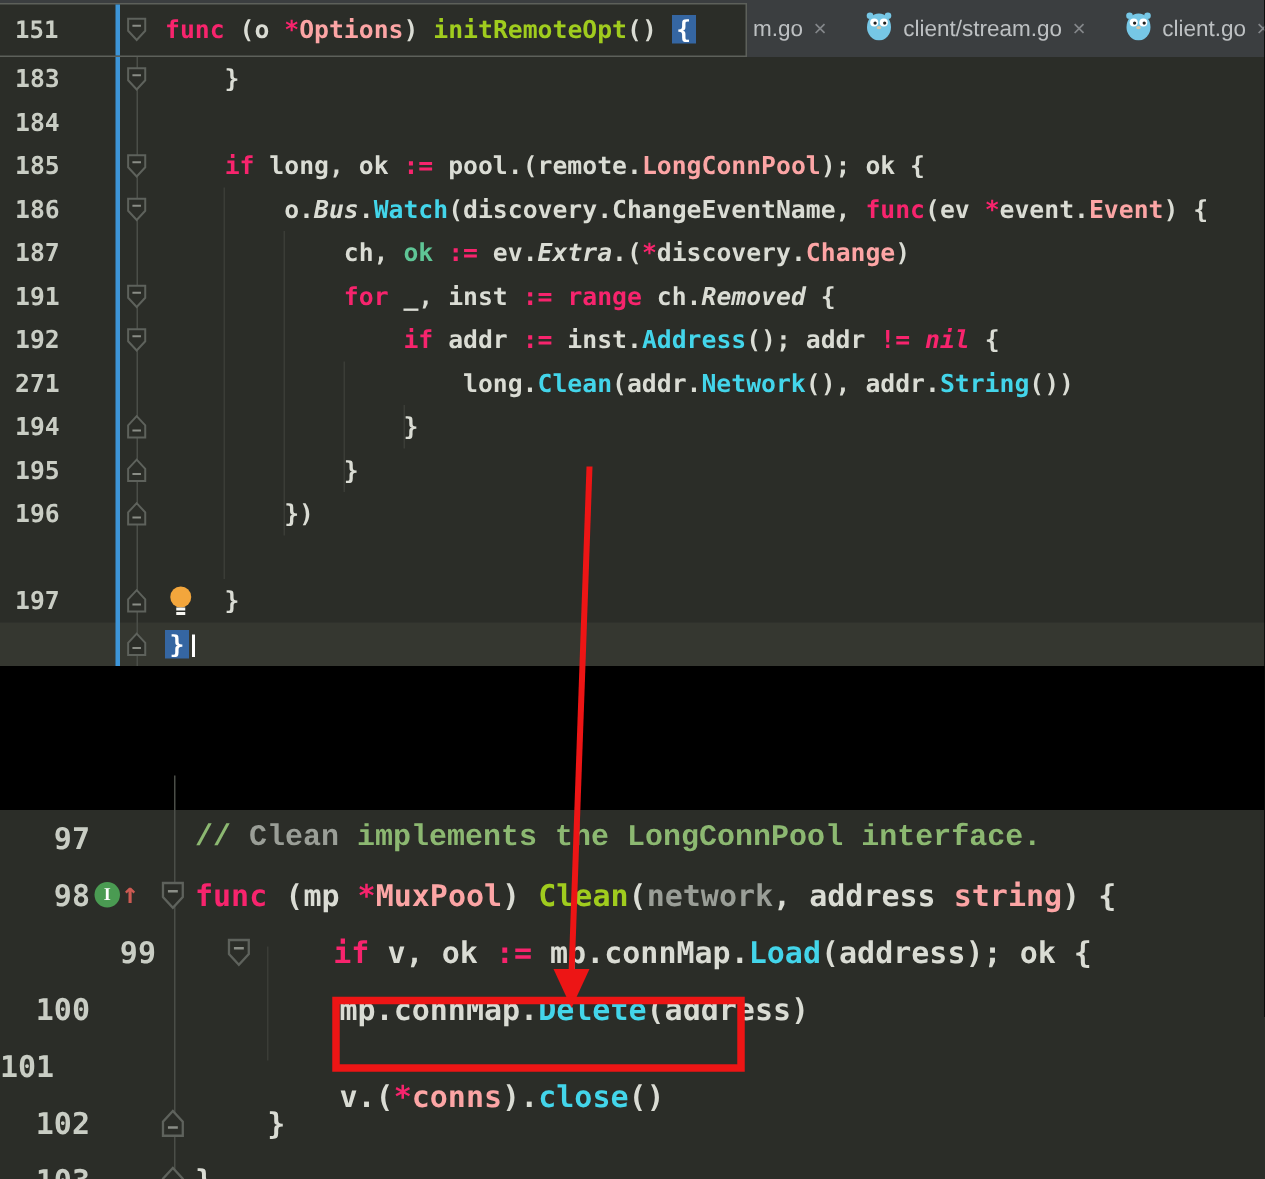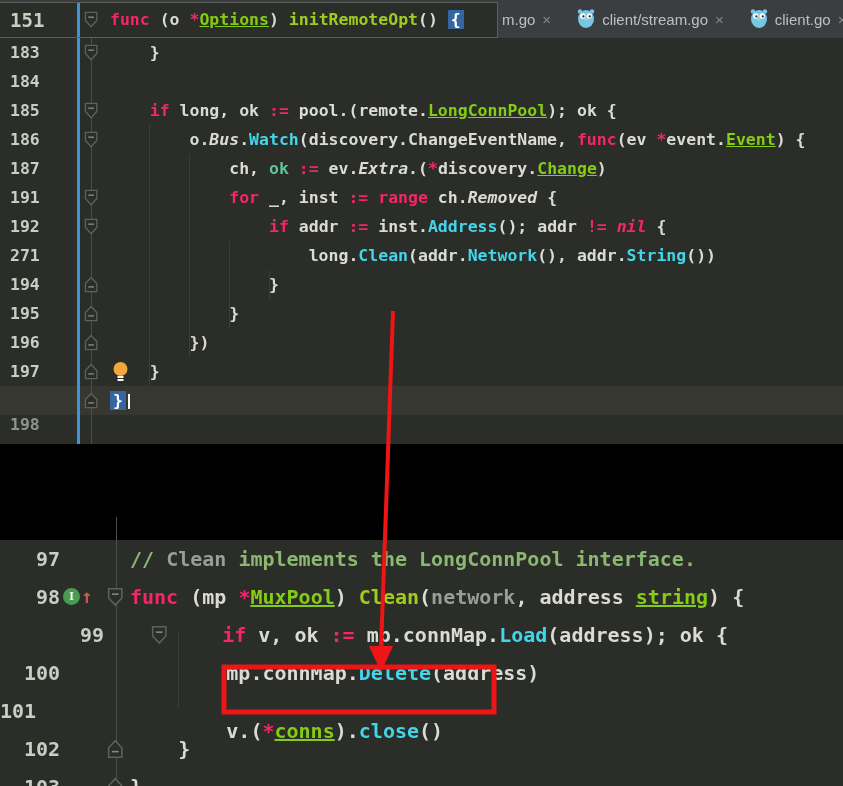--- a/index.html
+++ b/index.html
@@ -17,21 +17,21 @@
   #bottom-editor{top:540px;height:324px;}
   .band{position:absolute;left:0;top:444px;width:843px;height:73px;background:#000;}
   .row{position:relative;width:843px;}
   .row.current{background:#353730;}
   .lnum{position:absolute;top:0;color:#c9cdc4;font-weight:bold;}
   .lnum.dim{color:#8f938c;margin-top:24px;}
   .codeline{position:absolute;top:0;margin:0;white-space:pre;font-weight:bold;color:#dadcd4;}
   
   .tk-k{color:#f7246d;}
   .tk-p{color:#dadcd4;}
-  .tk-t{color:#84cc16;text-decoration:underline;}
+  .tk-t{color:#fca5a5;}
   .tk-f{color:#43d5ea;}
   .tk-d{color:#a0cc1e;}
   .tk-c{color:#8cb871;}
   .tk-cg{color:#9a9e97;}
   .tk-g{color:#5fc596;}
   .tk-i{color:#dadcd4;font-style:italic;}
   .tk-ki{color:#f7246d;font-style:italic;}
   .tk-sel{background:#3566a2;color:#fff;padding:0 3px;}
   .tk-chip{background:#3f423d;color:#9fa29b;border-radius:3px;padding:1px 7px;font-style:italic;}
   .tk-caret{display:inline-block;width:2px;height:0.95em;background:#fff;margin-left:2px;vertical-align:middle;}
@@ -42,21 +42,21 @@
   .fold{position:absolute;z-index:12;line-height:0;}
   .gutter-impl{position:absolute;z-index:12;display:flex;align-items:center;gap:1px;}
   .impl-circle{width:17px;height:17px;border-radius:50%;background:#4a9b52;color:#fff;
                font-family:"Liberation Serif",serif;font-size:12px;font-weight:bold;
                display:flex;align-items:center;justify-content:center;}
   .impl-arrow{color:#cc5a52;font-size:19px;font-weight:bold;line-height:17px;}
   .bulb{position:absolute;z-index:12;line-height:0;}
   
   .sticky{position:absolute;top:2px;left:0;width:497px;height:34px;background:#2b2d28;
           border:1px solid #5d605a;border-left:none;z-index:30;}
-  .sticky .lnum{left:10px;line-height:34px;font-size:19px;}
+  .sticky .lnum{left:10px;line-height:34px;font-size:16px;}
   .sticky .vcs{position:absolute;left:77px;top:0;width:3px;height:34px;background:#3d95d8;}
   .sticky .fold{left:84px;top:8px;}
   .sticky .codeline{left:110px;line-height:34px;font-size:16.5px;}
   .overlay{position:absolute;top:0;left:0;z-index:50;pointer-events:none;}
 </style>
 </head>
 <body>
 
 <div class="screen">
 
@@ -165,21 +165,21 @@
         <pre class="codeline" style="left: 110px; font-size: 16.5px; line-height: 29px;"><span class="tk-p">            }</span></pre>
       </div>
       <div class="row" style="height: 29px;">
         <span class="lnum" style="font-size: 16.5px; line-height: 29px; left: 10px;">196</span>
         <span class="fold" style="left: 84px; top: 5.95px;"><svg width="14.25" height="17.099999999999998" viewBox="0 0 15 18">
             <path d="M1.5 16.5 H13.5 V8 L7.5 1.5 L1.5 8 Z" fill="#2b2d28" stroke="#5e625c" stroke-width="1.4"></path>
             <line x1="4.5" x2="10.5" y1="11.5" y2="11.5" stroke="#8a8d86" stroke-width="1.4"></line>
           </svg></span>
         <pre class="codeline" style="left: 110px; font-size: 16.5px; line-height: 29px;"><span class="tk-p">        })</span></pre>
       </div>
-      <div class="row" style="height: 29px;">
+      <div class="row" style="height: 29px; margin-top: 29px;">
         <span class="lnum" style="font-size: 16.5px; line-height: 29px; left: 10px;">197</span>
         <span class="fold" style="left: 84px; top: 5.95px;"><svg width="14.25" height="17.099999999999998" viewBox="0 0 15 18">
             <path d="M1.5 16.5 H13.5 V8 L7.5 1.5 L1.5 8 Z" fill="#2b2d28" stroke="#5e625c" stroke-width="1.4"></path>
             <line x1="4.5" x2="10.5" y1="11.5" y2="11.5" stroke="#8a8d86" stroke-width="1.4"></line>
           </svg></span>
         <span class="bulb" style="left: 112px; top: 4px;"><svg width="17" height="21">
             <circle cx="8.5" cy="8" r="7" fill="#f3a63c"></circle>
             <rect x="5.5" y="15" width="6" height="2" fill="#f7f7f2"></rect>
             <rect x="5.5" y="18" width="6" height="2" fill="#f7f7f2"></rect>
           </svg></span>
@@ -209,21 +209,21 @@
           <line x1="4.5" x2="10.5" y1="6.5" y2="6.5" stroke="#8a8d86" stroke-width="1.4"></line>
         </svg></span>
     <pre class="codeline" id="header-code"><span class="tk-k">func</span><span class="tk-p"> (o </span><span class="tk-k">*</span><span class="tk-t">Options</span><span class="tk-p">) </span><span class="tk-d">initRemoteOpt</span><span class="tk-p">() </span><span class="tk-sel">{</span></pre>
   </div>
 
   <div class="band"></div>
 
   <div class="editor" id="bottom-editor">
       <div class="row" style="height: 38px;">
         <span class="lnum" style="font-size: 20px; line-height: 38px; left: 0px; width: 60px; text-align: right;">97</span>
-        <pre class="codeline" style="left: 130px; font-size: 20px; line-height: 38px;"><span class="tk-c">// </span><span class="tk-cg">Clean</span><span class="tk-c"> implements the LongConnPool interface.</span></pre>
+        <pre class="codeline" style="left: 130px; font-size: 20px; line-height: 38px; font-family: Liberation Mono, monospace;"><span class="tk-c">// </span><span class="tk-cg">Clean</span><span class="tk-c"> implements the LongConnPool interface.</span></pre>
       </div>
       <div class="row" style="height: 38px;">
         <span class="lnum" style="font-size: 20px; line-height: 38px; left: 0px; width: 60px; text-align: right;">98</span>
         <span class="fold" style="left: 107px; top: 9.1px;"><svg width="16.5" height="19.8" viewBox="0 0 15 18">
             <path d="M1.5 1.5 H13.5 V10 L7.5 16.5 L1.5 10 Z" fill="#2b2d28" stroke="#5e625c" stroke-width="1.4"></path>
             <line x1="4.5" x2="10.5" y1="6.5" y2="6.5" stroke="#8a8d86" stroke-width="1.4"></line>
           </svg></span>
         <span class="gutter-impl" style="left: 63px; top: 10px;">
           <span class="impl-circle">I</span>
           <span class="impl-arrow">↑</span>

